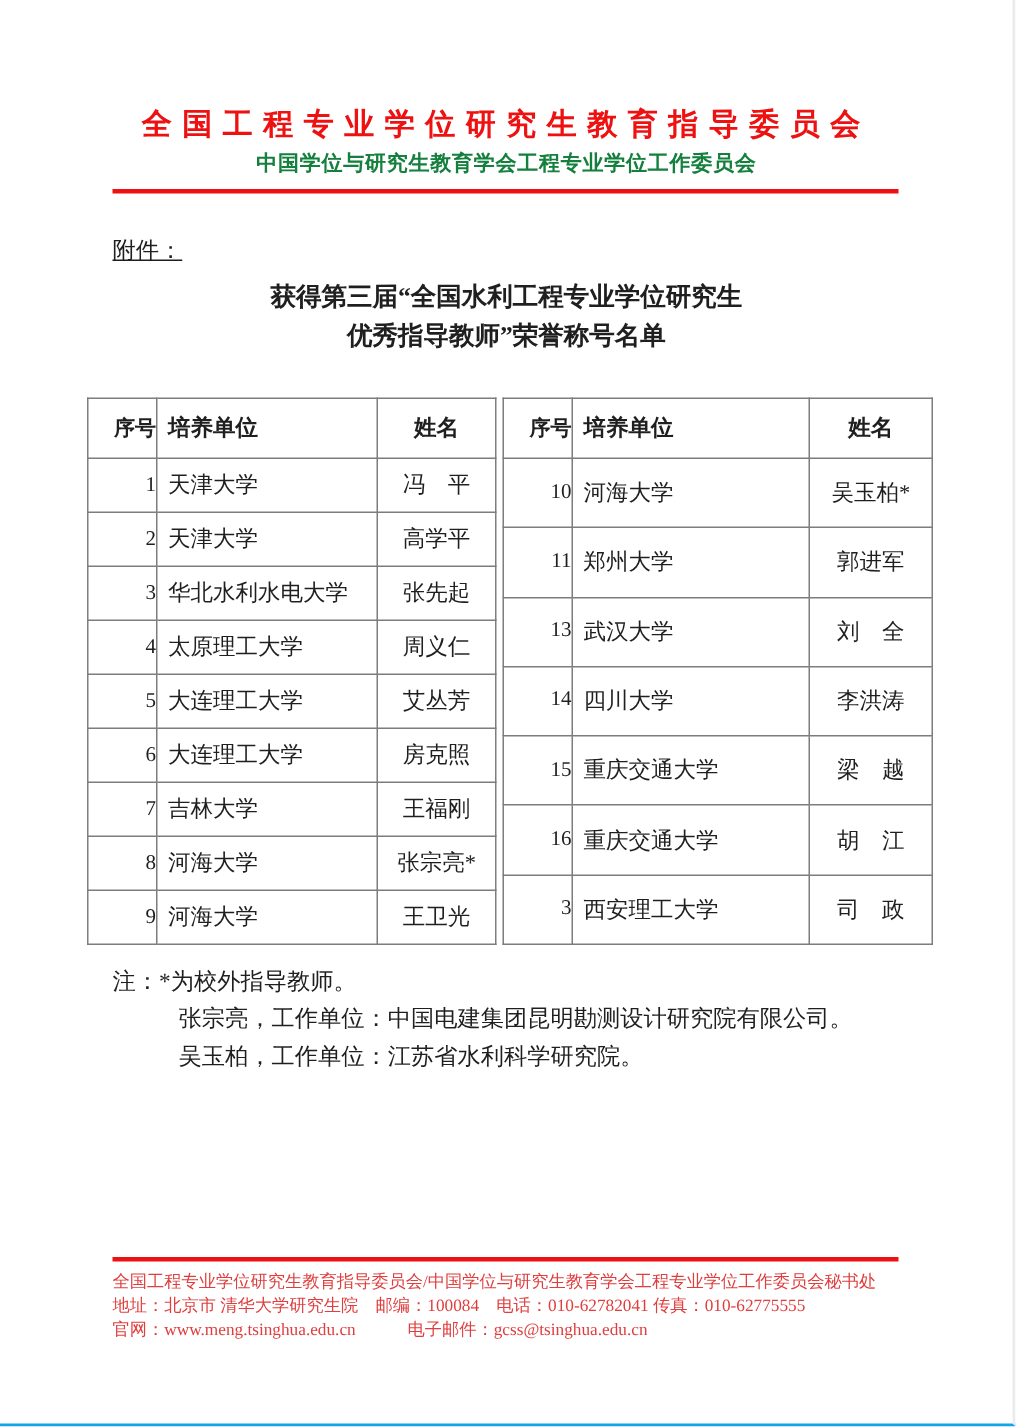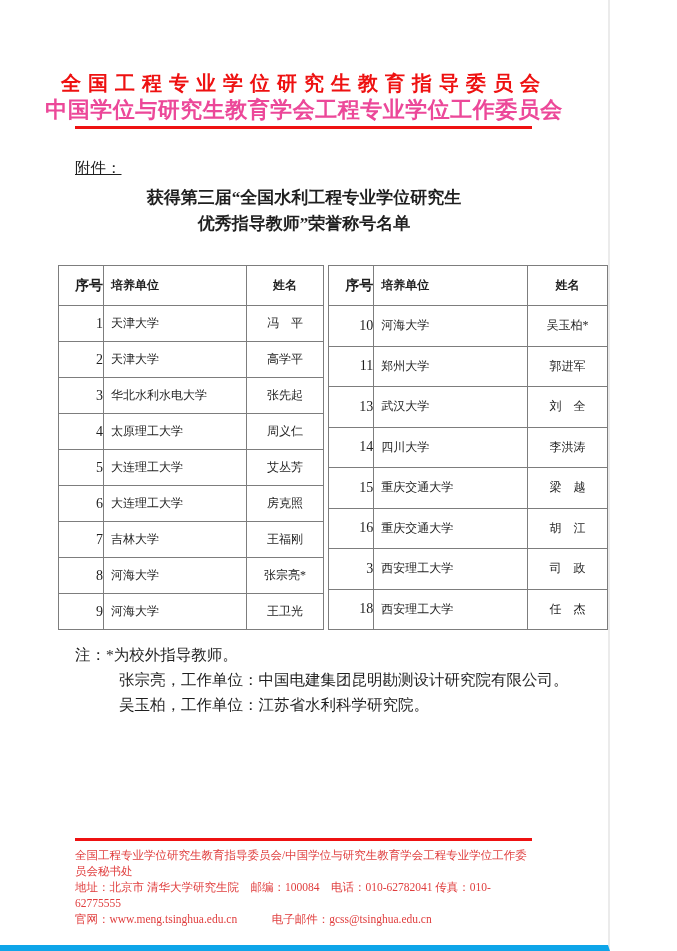--- a/index.html
+++ b/index.html
@@ -1,45 +1,45 @@
 <!DOCTYPE html>
 <html><head>
 <meta charset="utf-8">
 <style>
   * { margin:0; padding:0; box-sizing:border-box; }
   html,body { background:#ffffff; }
   .page {
     position:relative;
-    width:610px; height:951px;
+    width:677px; height:951px;
     background:#ffffff;
     border-right:2px solid #ebebeb;
-    border-bottom:6px solid #0ea5e9;
+    border-bottom:2px solid #0ea5e9;
     font-family:"Liberation Serif","DejaVu Serif",serif;
     color:#1f1f1f;
     overflow:hidden;
   }
   
   .letterhead { margin-top:70px; text-align:center; }
   .lh-line1 {
     color:#ee1111; font-weight:bold; font-size:20px;
     letter-spacing:7px; line-height:26px; white-space:nowrap;
   }
   .lh-line2 {
-    color:#ec4899; font-weight:bold; font-size:22px;
+    color:#15803d; font-weight:bold; font-size:14px;
     letter-spacing:0.5px; line-height:28px; white-space:nowrap;
   }
   .lh-rule { height:3px; background:#ee1111; margin:2px 76px 0 75px; }
   
   .attachment { margin:28px 0 0 75px; font-size:15.5px; line-height:22px;text-decoration:underline; }
   .doc-title { text-align:center; margin-top:6px; }
   .doc-title div { font-size:17px; font-weight:bold; line-height:26px; }
   
   .tables { display:flex; gap:4px; margin:28px 0 0 58px; }
   table { border-collapse:collapse; table-layout:fixed; }
-  th, td { border:1px solid #7d7d7d; font-size:12px; overflow:hidden; }
+  th, td { border:1px solid #7d7d7d; font-size:15px; overflow:hidden; }
   th { height:40px; font-weight:bold; text-align:center; }
   td { height:36px; }
   .col-no   { width:46px; text-align:right; font-size:14px; }
   .col-unit { text-align:left; padding-left:7px; }
   .col-name { text-align:center; }
   .t-left  .col-unit { width:147px; }
   .t-left  .col-name { width:79px; }
   .t-right .col-unit { width:158px; }
   .t-right .col-name { width:82px; }
   
@@ -166,25 +166,20 @@
           <tr>
             <td class="col-no">16</td>
             <td class="col-unit">重庆交通大学</td>
             <td class="col-name">胡　江</td>
           </tr>
           <tr>
             <td class="col-no">3</td>
             <td class="col-unit">西安理工大学</td>
             <td class="col-name">司　政</td>
           </tr>
-          <tr>
-            <td class="col-no">18</td>
-            <td class="col-unit">西安理工大学</td>
-            <td class="col-name">任　杰</td>
-          </tr>
         </tbody>
     </table>
   </div>
 
   <div class="notes">
     <div>注：*为校外指导教师。</div>
     <div class="indent">张宗亮，工作单位：中国电建集团昆明勘测设计研究院有限公司。</div>
     <div class="indent">吴玉柏，工作单位：江苏省水利科学研究院。</div>
   </div>
 

